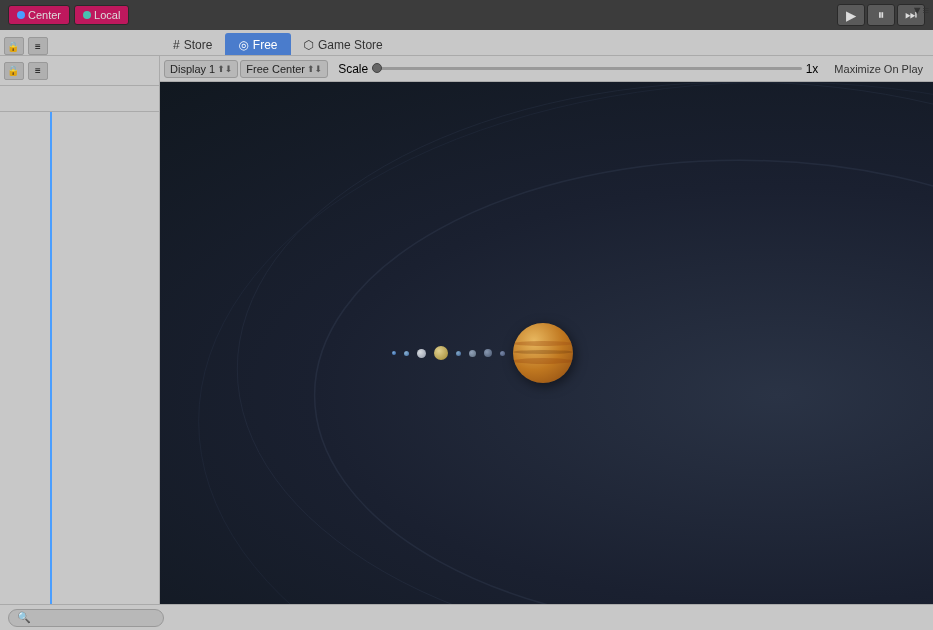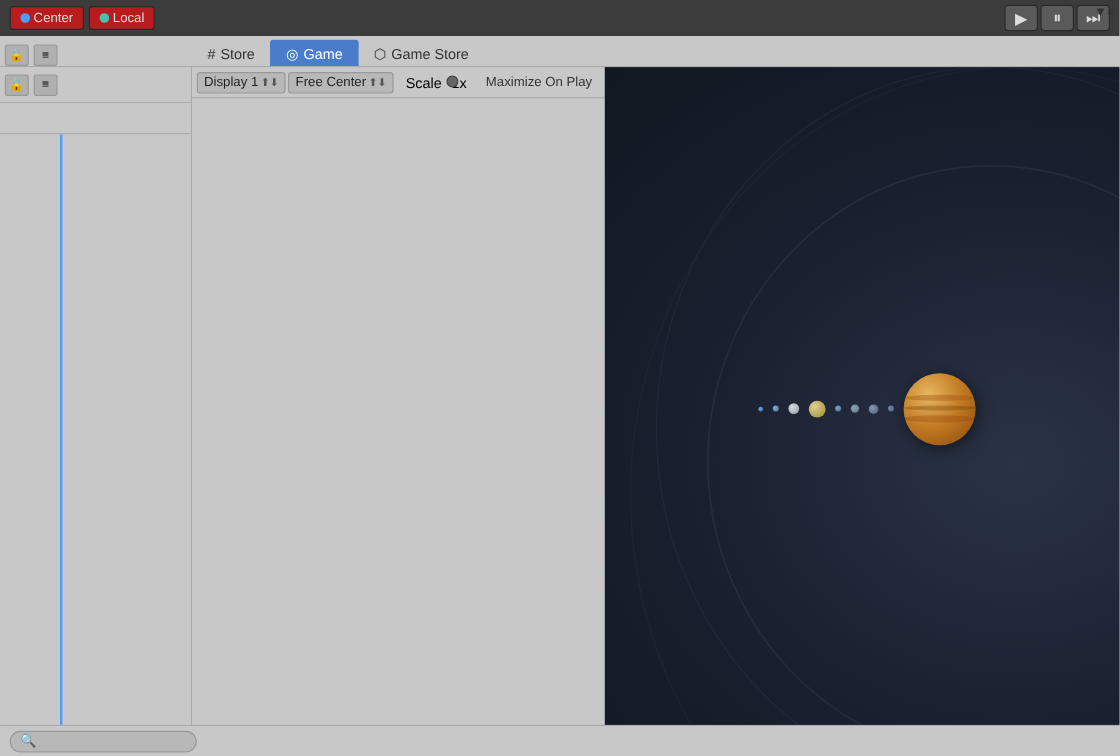--- a/index.html
+++ b/index.html
@@ -21,21 +21,21 @@
       align-items: center;
       padding: 0 8px;
       gap: 6px;
     }
     .toolbar-group {
       display: flex;
       align-items: center;
       gap: 4px;
     }
     .toolbar-btn {
-      background: #b91c1c;
+      background: #be185d;
       border: 1px solid #2a2a2a;
       border-radius: 3px;
       color: #ddd;
       font-size: 11px;
       padding: 6px 8px;
       display: flex;
       align-items: center;
       gap: 3px;
       cursor: pointer;
       height: 20px;
@@ -155,21 +155,21 @@
       gap: 2px;
       font-size: 11px;
       cursor: pointer;
       color: #333;
     }
 
     
     .game-panel {
       flex: 1;
       display: flex;
-      flex-direction: row;
+      flex-direction: column;
     }
     .game-toolbar {
       height: 26px;
       background: #c8c8c8;
       border-bottom: 1px solid #aaa;
       display: flex;
       align-items: center;
       gap: 2px;
       padding: 0 4px;
     }
@@ -302,21 +302,21 @@
     <button class="sidebar-icon-btn">🔒</button>
     <button class="sidebar-icon-btn">≡</button>
   </div>
 
   <div class="tab">
     <span>#</span>
     <span>Store</span>
   </div>
   <div class="tab active">
     <span>◎</span>
-    <span>Game</span>
+    <span>Free</span>
   </div>
   <div class="tab">
     <span>⬡</span>
     <span>Game Store</span>
   </div>
 </div>
 
 <div class="main-layout">
 
   <div class="left-sidebar">

